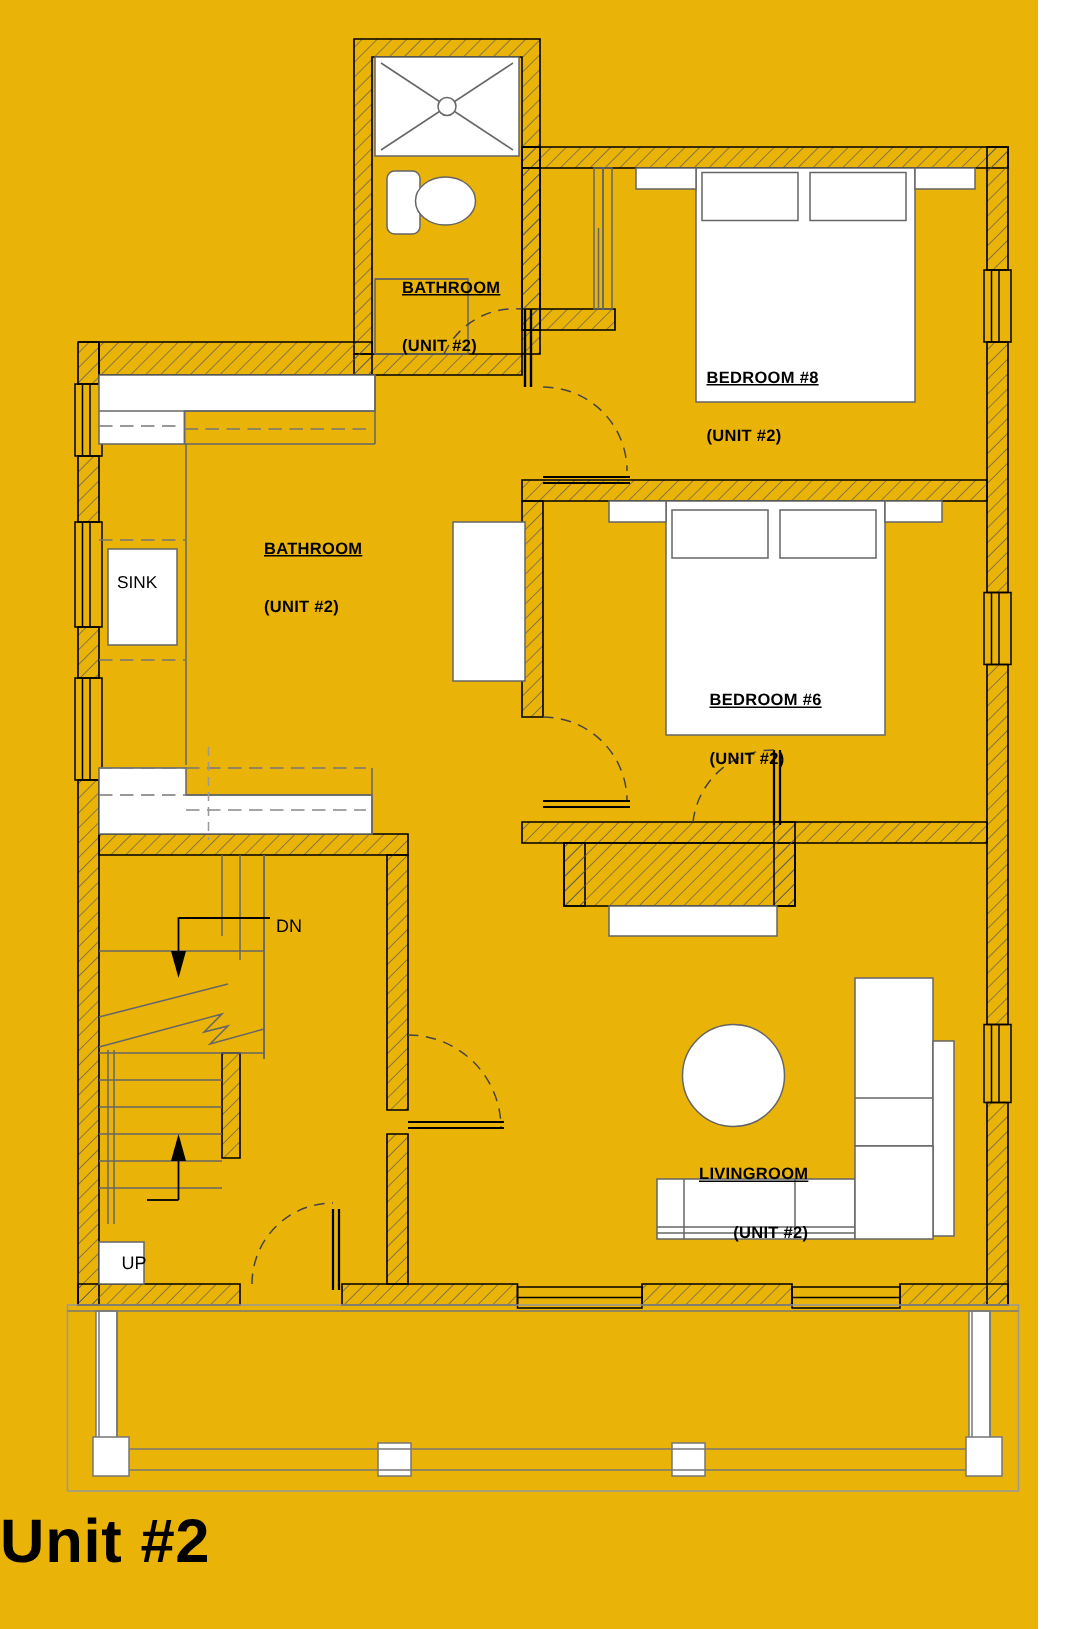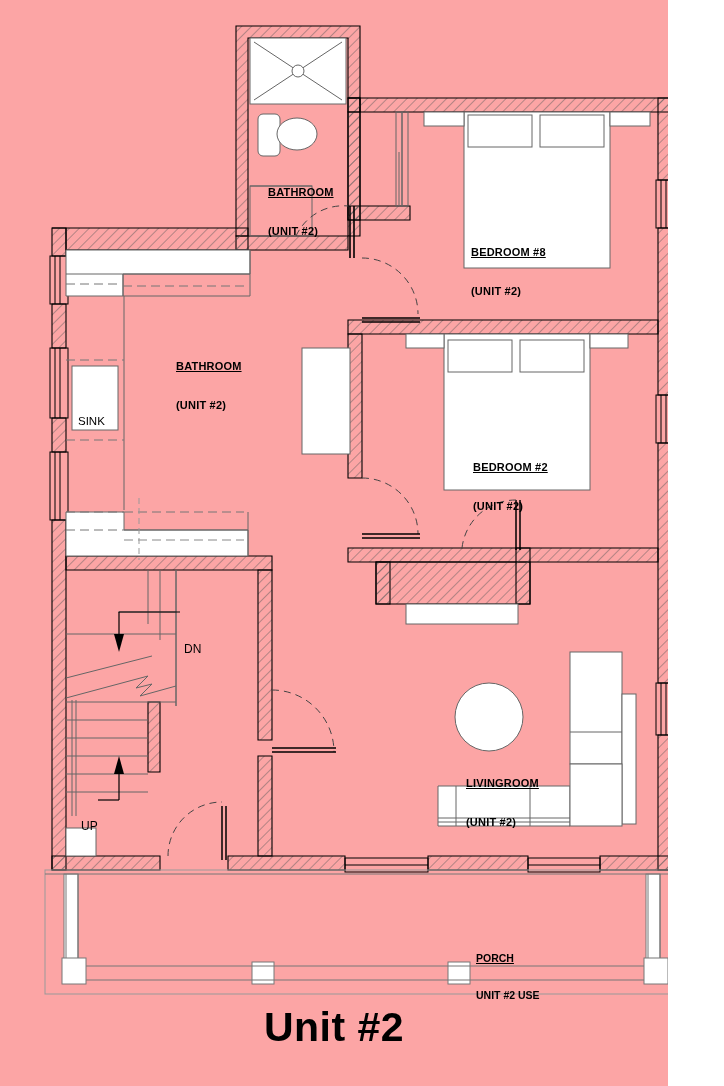--- a/index.html
+++ b/index.html
@@ -1,25 +1,25 @@
 <!DOCTYPE html>
 <html><head>
 <meta charset="utf-8">
 <style>
   html,body{margin:0;padding:0;background:#ffffff;}
   body{font-family:"Liberation Sans", sans-serif;}
-  #page{position:relative;width:668px;height:1086px;background:#fca5a5;overflow:hidden;}
+  #page{position:relative;width:668px;height:1086px;background:#eab308;overflow:hidden;padding-left:24px;}
   #plan{position:absolute;left:0;top:0;width:724px;height:1086px;}
   .label{position:absolute;font-family:"Liberation Sans", sans-serif;font-weight:bold;color:#000;line-height:1.18;white-space:pre;}
   .label .l1{display:block;text-decoration:underline;}
   .label .l2{display:block;}
   .rmlabel{font-size:11px;letter-spacing:0.2px;}
   .smlabel{font-size:10.5px;}
-  .plainlabel{font-size:12px;font-weight:bold;margin-top:32px;}
-  #title{position:absolute;left:0;right:0;top:1004px;text-align:center;
+  .plainlabel{font-size:12px;font-weight:bold;}
+  #title{position:absolute;left:0;right:0;top:1004px;
          font-family:"Liberation Sans", sans-serif;font-weight:bold;font-size:41px;
          letter-spacing:0.5px;color:#000;}
 </style>
 </head>
 <body>
 
 <div id="page">
 
   <svg id="plan" viewBox="0 0 724 1086">
     <defs>
@@ -301,36 +301,32 @@
     <span class="l1">BATHROOM</span>
     <span class="l2">(UNIT #2)</span>
   </div>
 
   <div class="label rmlabel" style="left:471px;top:220px;">
     <span class="l1">BEDROOM #8</span>
     <span class="l2">(UNIT #2)</span>
   </div>
 
   <div class="label rmlabel" style="left:473px;top:435px;">
-    <span class="l1">BEDROOM #2</span>
-    <span class="l2">(UNIT #2)</span>
-  </div>
-
-  <div class="label rmlabel" style="left:466px;top:751px;">
+    <span class="l1">BEDROOM #6</span>
+    <span class="l2">(UNIT #2)</span>
+  </div>
+
+  <div class="label rmlabel" style="left:466px;top:751px;text-align:right;">
     <span class="l1">LIVINGROOM</span>
     <span class="l2">(UNIT #2)</span>
   </div>
 
 
-  <div class="label smlabel" style="left:476px;top:927px;">
-    <span class="l1">PORCH</span>
-    <span class="l2">UNIT #2 USE</span>
-  </div>
 
   <div class="label plainlabel" style="left:78px;top:383px;font-weight:normal;font-size:11.5px;">SINK</div>
 
   <div class="label plainlabel" style="left:184px;top:610px;font-weight:normal;font-size:12px;text-align:right;">DN</div>
 
-  <div class="label plainlabel" style="left:81px;top:787px;font-weight:normal;font-size:12px;">UP</div>
+  <div class="label plainlabel" style="left:81px;top:835px;font-weight:normal;font-size:12px;">UP</div>
 
   <div id="title">Unit #2</div>
 
 </div>
 
 </body></html>

